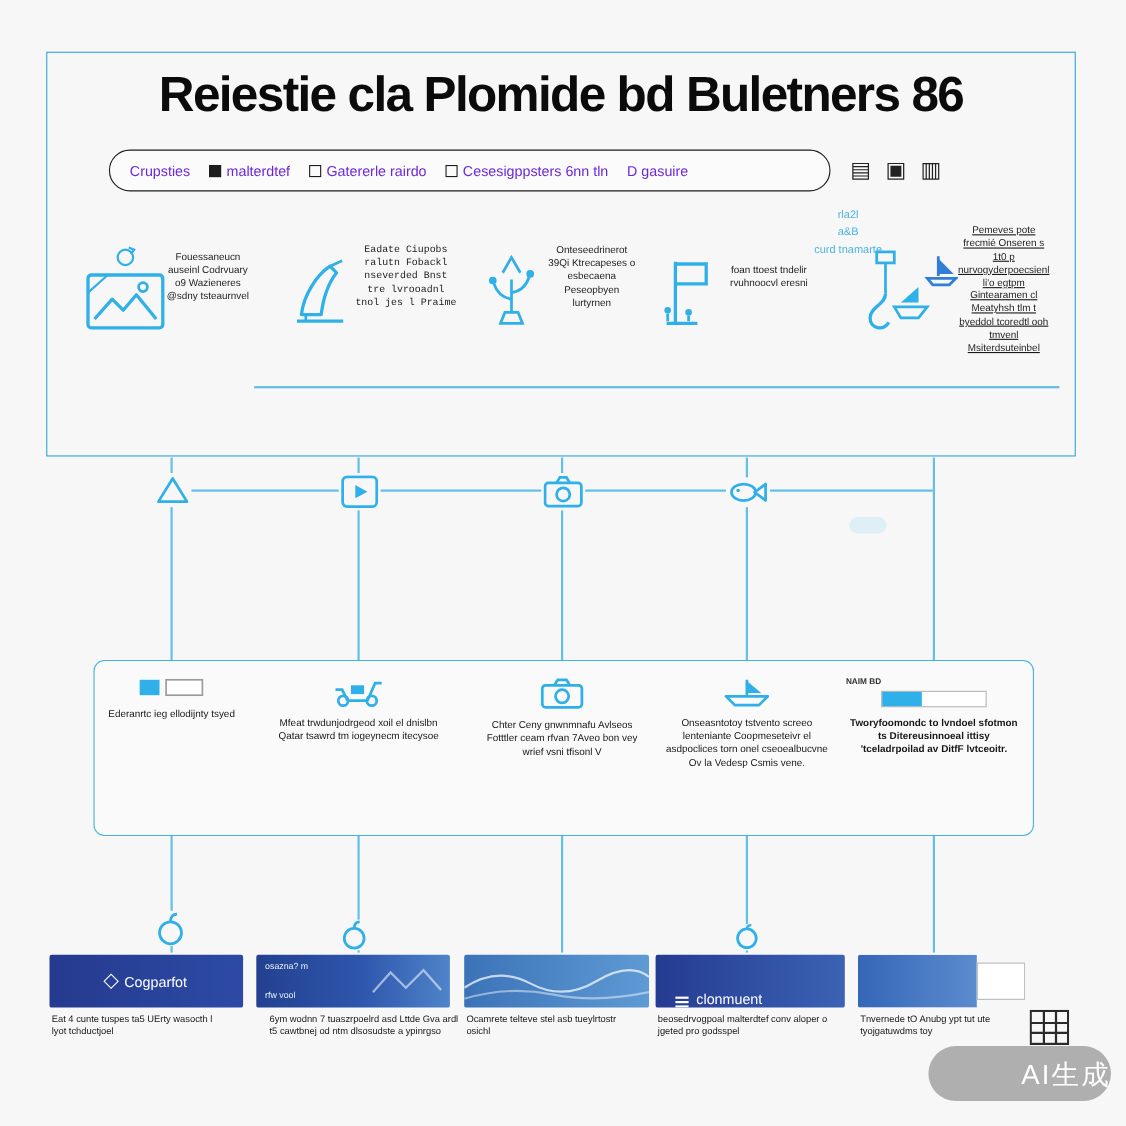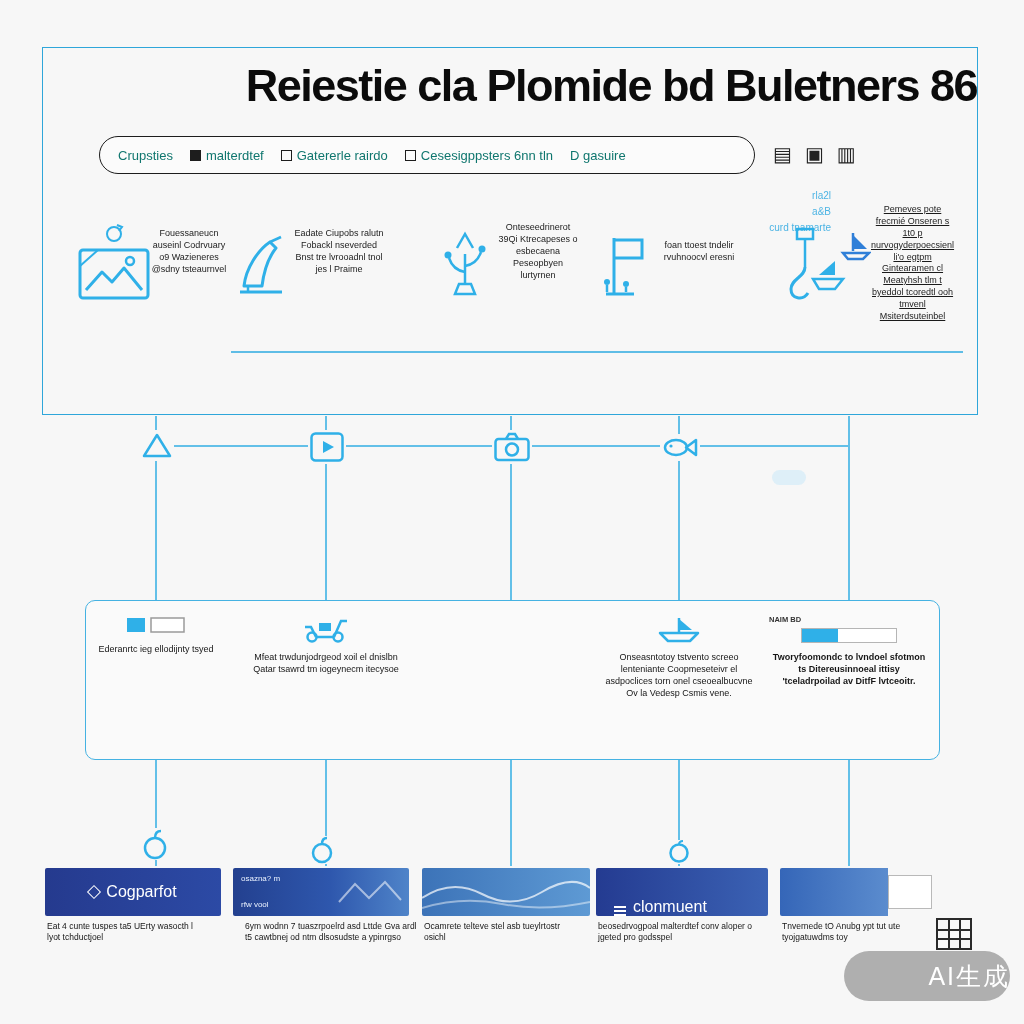--- a/index.html
+++ b/index.html
@@ -1,30 +1,30 @@
 <!DOCTYPE html>
 <html><head>
 <meta charset="utf-8">
 <style>
   html,body{margin:0;padding:0;background:#e9e9e9;}
   .canvas{position:relative;width:1024px;height:1024px;background:#f7f7f7;
           font-family:"Liberation Sans",sans-serif;color:#1a1a1a;overflow:hidden;}
   .abs{position:absolute;}
   
   .topbox{left:42px;top:47px;width:936px;height:368px;border:1.5px solid #2fa6da;box-sizing:border-box;}
-  .title{position:absolute;left:0;right:0;top:12px;margin:0;text-align:right;
+  .title{position:absolute;left:0;right:0;top:12px;margin:0;text-align:center;
          font-size:45px;font-weight:bold;letter-spacing:-1.5px;color:#0b0b0b;}
   .pillbar{position:absolute;left:56px;top:88px;width:656px;height:38px;border:1.7px solid #1d1d1d;
            border-radius:20px;display:flex;align-items:center;gap:17px;padding:0 18px;
            box-sizing:border-box;background:#fbfbfb;}
-  .tab{display:flex;align-items:center;gap:5px;font-size:13px;white-space:nowrap;cursor:pointer;color:#0f766e;}
+  .tab{display:flex;align-items:center;gap:5px;font-size:13px;white-space:nowrap;cursor:pointer;color:#6d28d9;}
   .tabicon{width:11px;height:11px;border:1.6px solid #1d1d1d;display:inline-block;box-sizing:border-box;}
   .tabicon.filled{background:#1d1d1d;}
   .righticons{position:absolute;left:730px;top:94px;display:flex;gap:13px;font-size:20px;color:#222;}
-  .sidenotes{position:absolute;left:628px;top:140px;width:160px;text-align:right;
+  .sidenotes{position:absolute;left:648px;top:140px;width:160px;text-align:center;
              color:#4db4e4;font-size:10px;line-height:1.6;}
   .topitem{position:absolute;top:150px;display:flex;flex-direction:row;align-items:center;}
   .iconarea{height:102px;display:flex;flex-direction:column;align-items:center;justify-content:flex-end;gap:4px;}
   .caption{font-size:9px;color:#1c1c1c;text-align:center;line-height:1.32;margin-top:6px;}
   .capline{position:absolute;left:188px;top:303px;width:732px;height:1.5px;background:#5fbde6;}
   
   .vline{position:absolute;width:1.5px;background:#63c0e8;}
   .hline{position:absolute;height:1.5px;background:#63c0e8;}
   .midicon{position:absolute;background:#f7f7f7;padding:2px;line-height:0;}
   .cloud{position:absolute;left:772px;top:470px;width:34px;height:15px;border-radius:10px;
@@ -33,21 +33,21 @@
   .panel{left:85px;top:600px;width:855px;height:160px;border:1.5px solid #45b2e2;border-radius:10px;
          box-sizing:border-box;background:#fafafa;}
   .pcol{position:absolute;top:14px;display:flex;flex-direction:column;align-items:center;gap:8px;
         font-size:9px;line-height:1.35;text-align:center;color:#161616;}
   .ptag{font-size:7.5px;color:#333;align-self:flex-start;margin-bottom:-5px;font-weight:bold;}
   .pbar{width:96px;height:15px;border:1.5px solid #b5b5b5;background:#fff;box-sizing:border-box;}
   .pbarfill{width:36px;height:100%;background:#2fb0e8;}
   .boldtext{font-weight:bold;}
   
   .card{position:absolute;top:868px;height:48px;border-radius:2px;cursor:pointer;overflow:hidden;}
-  .clabel{color:#fff;font-size:16px;}
+  .clabel{color:#fff;font-size:13px;}
   .cdiamond{width:8px;height:8px;border:1.5px solid #fff;transform:rotate(45deg);display:inline-block;margin-right:7px;}
   .cbars{display:inline-flex;flex-direction:column;gap:2px;margin-right:7px;}
   .cbars i{display:block;width:12px;height:2px;background:#fff;}
   .cinner{position:absolute;color:#eaf2ff;font-size:8px;line-height:1.2;}
   .whitebox{position:absolute;left:108px;top:7px;width:44px;height:34px;background:#fff;border:1px solid #b9b9b9;box-sizing:border-box;}
   .ccap{position:absolute;top:921px;font-size:8.5px;line-height:1.35;color:#161616;text-align:left;}
   
   .gridicon{position:absolute;left:936px;top:918px;line-height:0;cursor:pointer;}
   .watermark{position:absolute;left:844px;top:951px;width:166px;height:50px;border-radius:26px;
              background:rgba(150,150,150,.74);display:flex;align-items:center;justify-content:flex-end;
@@ -110,21 +110,21 @@
               <rect x="2" y="2" width="68" height="48" rx="3" fill="none" stroke="#2fb0e8" stroke-width="3"></rect>
               <path d="M8 42 L24 24 L34 34 L46 20 L64 42" fill="none" stroke="#2fb0e8" stroke-width="3" stroke-linejoin="round"></path>
               <circle cx="52" cy="13" r="4" fill="none" stroke="#2fb0e8" stroke-width="2.5"></circle>
               <path d="M2 18 L20 2" stroke="#2fb0e8" stroke-width="2"></path>
             </svg>
         </span>
       </div>
       <div class="caption" style="width:118px;">Fouessaneucn auseinl Codrvuary o9 Wazieneres @sdny tsteaurnvel</div>
     </div>
 
-    <div class="topitem" style="left:193px;width:150px;">
+    <div class="topitem" style="left:223px;width:150px;font-family:Liberation Mono, monospace;">
       <div class="iconarea">
         <span>
           <svg width="56" height="66" viewBox="0 0 56 66">
               <path d="M8 52 C10 34 22 16 34 8 L40 14 C32 24 28 36 26 52 Z" fill="none" stroke="#2fb0e8" stroke-width="3" stroke-linejoin="round"></path>
               <path d="M4 58 H46" stroke="#2fb0e8" stroke-width="3"></path>
               <path d="M12 52 V58" stroke="#2fb0e8" stroke-width="2.5"></path>
               <path d="M34 8 L45 3" stroke="#2fb0e8" stroke-width="2.5"></path>
             </svg>
         </span>
       </div>
@@ -240,20 +240,30 @@
       <span>
         <svg width="46" height="28" viewBox="0 0 46 28">
             <circle cx="9" cy="22" r="4.5" fill="none" stroke="#2fb0e8" stroke-width="2.5"></circle>
             <circle cx="35" cy="22" r="4.5" fill="none" stroke="#2fb0e8" stroke-width="2.5"></circle>
             <path d="M13 22 H31 M31 22 L38 6 H44 M13 22 L8 12 H2" fill="none" stroke="#2fb0e8" stroke-width="2.5"></path>
             <rect x="16" y="8" width="12" height="8" fill="#2fb0e8"></rect>
           </svg>
       </span>
       <div>Mfeat trwdunjodrgeod xoil el dnislbn Qatar tsawrd tm iogeynecm itecysoe</div>
     </div>
+    <div class="pcol" style="left:350px;width:150px;">
+      <span>
+        <svg width="40" height="30" viewBox="0 0 40 30">
+            <rect x="2" y="8" width="36" height="20" rx="3" fill="none" stroke="#2fb0e8" stroke-width="2.5"></rect>
+            <circle cx="20" cy="18" r="6" fill="none" stroke="#2fb0e8" stroke-width="2.5"></circle>
+            <path d="M13 8 L16 3 H24 L27 8" fill="none" stroke="#2fb0e8" stroke-width="2.5"></path>
+          </svg>
+      </span>
+      <div>Chter Ceny gnwnmnafu Avlseos Fotttler ceam rfvan 7Aveo bon vey wrief vsni tfisonl V</div>
+    </div>
     <div class="pcol" style="left:518px;width:150px;">
       <span>
         <svg width="46" height="28" viewBox="0 0 46 28">
             <path d="M4 18 H42 L34 26 H12 Z" fill="none" stroke="#2fb0e8" stroke-width="2.5" stroke-linejoin="round"></path>
             <path d="M23 18 V3" stroke="#2fb0e8" stroke-width="2.5"></path>
             <path d="M23 4 L36 15 H23 Z" fill="#2fb0e8"></path>
           </svg>
       </span>
       <div>Onseasntotoy tstvento screeo lenteniante Coopmeseteivr el asdpoclices torn onel cseoealbucvne Ov la Vedesp Csmis vene.</div>
     </div>

